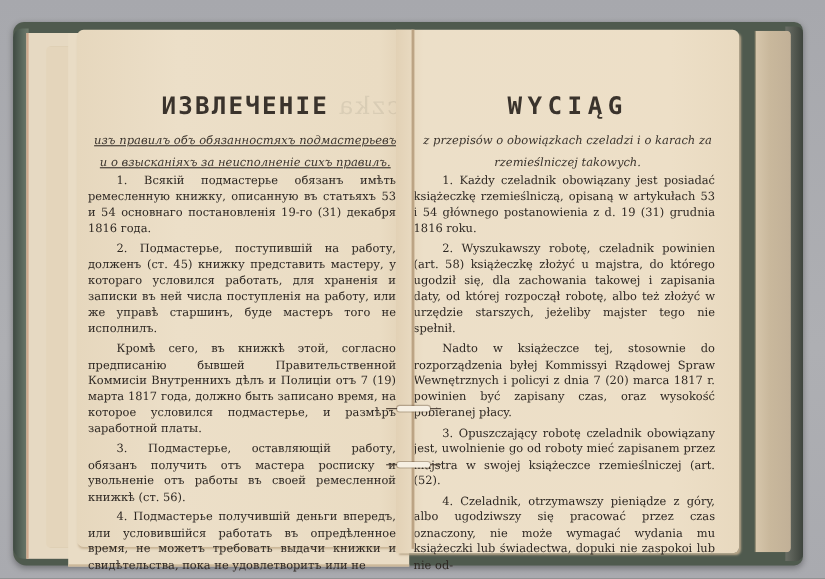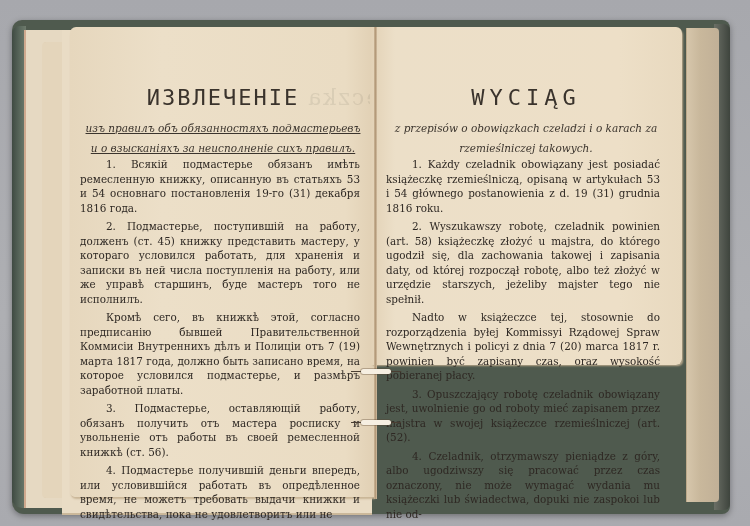--- a/index.html
+++ b/index.html
@@ -52,21 +52,21 @@
       background: #eadcc4;
       color: #2c2621;
     }
     .page-left {
       left: 70px; width: 306px; height: 470px;
       border-radius: 6px 0 0 6px;
       background: linear-gradient(90deg, #e6d7bd 0%, #ecdfc8 30%, #eadcc3 90%, #e0cfb3 100%);
       box-shadow: 0 3px 2px -1px #c9b596;
     }
     .page-right {
-      left: 370px; width: 312px; height: 338px;
+      left: 360px; width: 312px; height: 476px;
       border-radius: 0 6px 6px 0;
       background: linear-gradient(90deg, #e2d1b5 0%, #ecdfc8 8%, #eddfc7 80%, #e8d9bf 100%);
       box-shadow: 2px 2px 2px -1px #b9a78a;
     }
     .gutter {
       position: absolute; left: 374px; top: 27px; width: 3px; height: 472px;
       background: linear-gradient(90deg, #cbb596, #b49a7a, #d3bfa2);
     }
     .right-stack {
       position: absolute; left: 686px; top: 28px; width: 32px; height: 474px;
@@ -85,21 +85,21 @@
     }
     .stitch::before { left: -10px; }
     .stitch::after { right: -10px; }
 
     .title {
       position: absolute; left: 0; right: 0;
       text-align: center;
       font-family: "DejaVu Sans Mono", monospace;
       font-size: 22px; letter-spacing: 2px;
       color: #3a332c;
-      font-weight: normal;
+      font-weight: bold;
     }
     .page-left .title { top: 58px; }
     .page-right .title { top: 58px; letter-spacing: 5px; }
     .subtitle {
       position: absolute; left: 14px; right: 14px;
       text-align: center;
       font-style: italic; font-size: 10.5px; line-height: 20px;
       color: #3b342d;
     }
     .page-left .subtitle { top: 91px; text-decoration: underline; }

